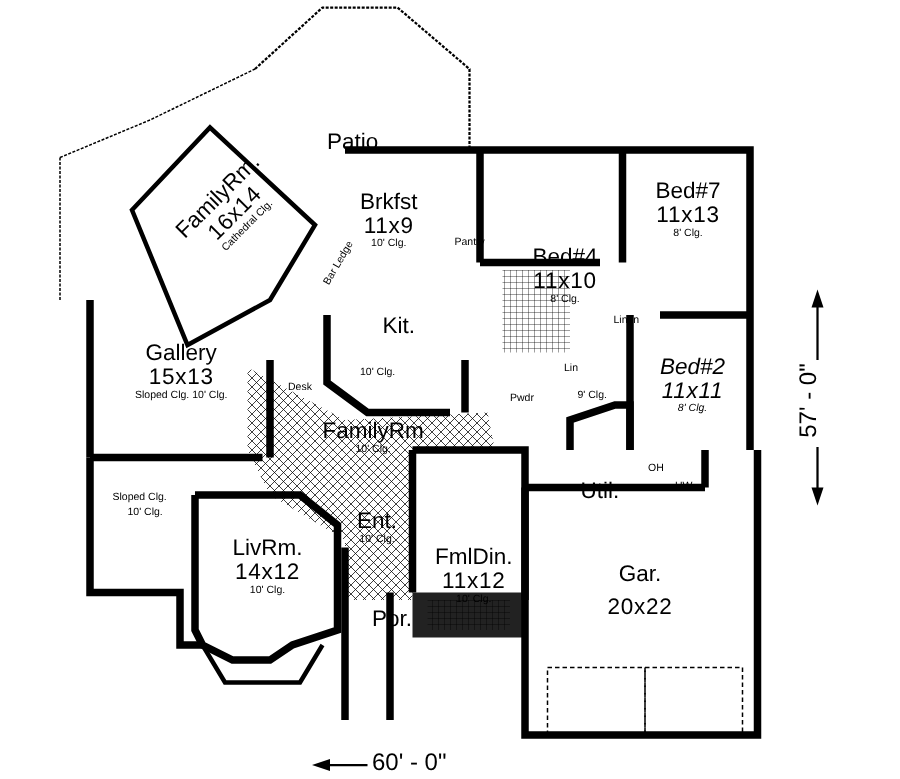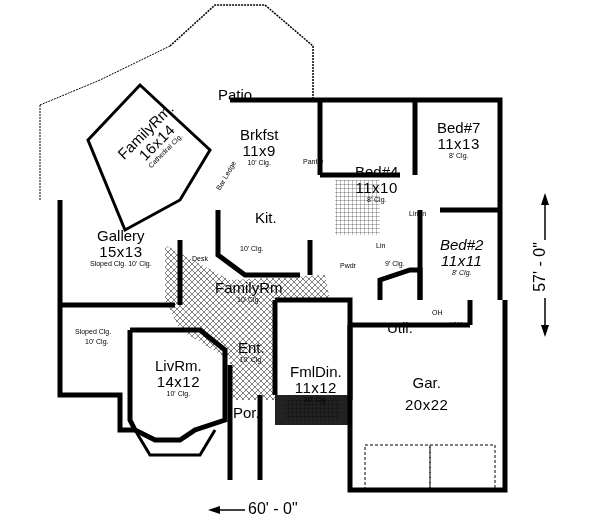--- a/index.html
+++ b/index.html
@@ -142,21 +142,21 @@
   <div class="rn">Ent.</div>
   <div class="cl">10' Clg.</div>
 </div>
 
 <div class="lbl" style="left:155px;top:358px;">
   <div class="rn">LivRm.</div>
   <div class="rd">14x12</div>
   <div class="cl">10' Clg.</div>
 </div>
 
-<div class="lbl rn" style="left:233px;top:405px;"><span>Por.</span></div>
+<div class="lbl rn" style="left:248px;top:405px;"><span>Por.</span></div>
 
 <div class="lbl" style="left:405px;top:375px;">
   <div class="rn">Gar.</div>
   <div class="rd" style="margin-top:6px;">20x22</div>
 </div>
 
 <div class="lbl sm" style="left:210px;top:172px;transform:rotate(-60deg);">Bar Ledge</div>
 <div class="lbl sm" style="left:303px;top:158px;">Pantry</div>
 <div class="lbl sm" style="left:409px;top:210px;">Linen</div>
 <div class="lbl sm" style="left:192px;top:255px;">Desk</div>

